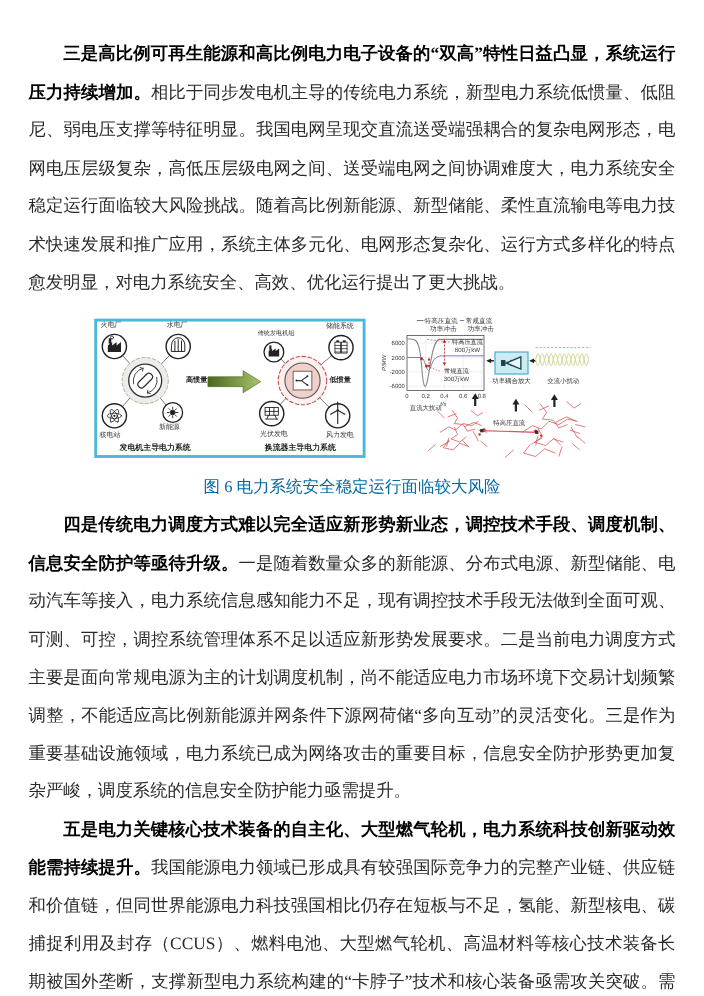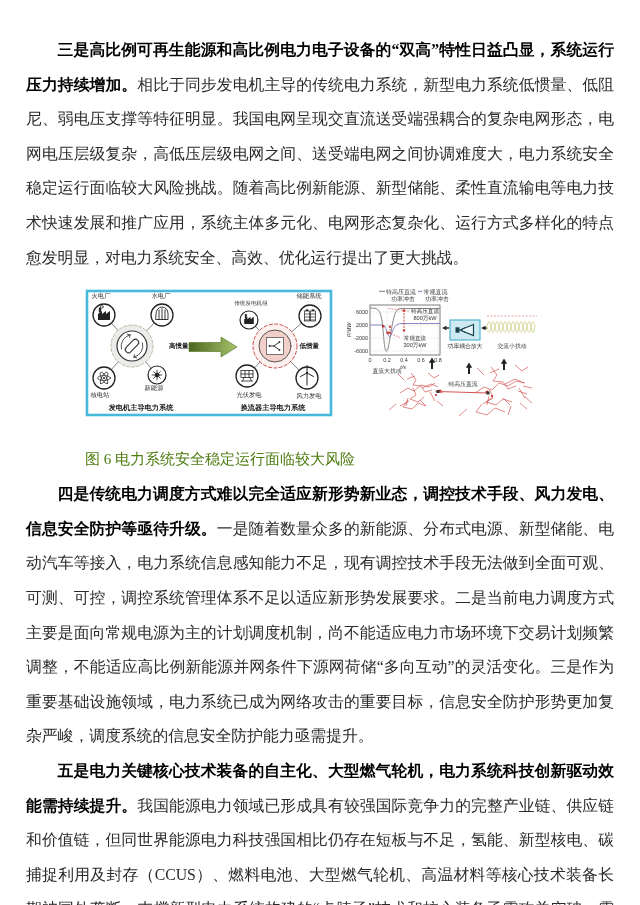--- a/index.html
+++ b/index.html
@@ -11,24 +11,24 @@
     padding:33px 26px 0 26px;
     font-family:"Liberation Serif","DejaVu Serif",serif;
     font-size:15.8px;
     line-height:34.6px;
     color:#2a2a2a;
     text-align:justify;
     overflow:hidden;
   }
   .para{margin:0;text-indent:2em;}
   .para .lead{font-weight:700;color:#000;}
-  .fig{margin:6px auto 8px auto;width:470px;text-indent:0;}
+  .fig{margin:6px auto 8px auto;width:470px;text-align:center;text-indent:0;}
   .fig svg{display:block;}
   .fig figcaption{
-    font-size:15px;line-height:20px;color:#4d7c0f;margin-top:18px;
+    font-size:15px;line-height:20px;color:#0369a1;margin-top:2px;
     font-family:"Liberation Serif","DejaVu Serif",serif;
   }
   svg text{font-family:"Liberation Sans","DejaVu Sans",sans-serif;fill:#333;}
   .cap-b{font-weight:bold;fill:#1a1a1a;}
 </style>
 </head>
 <body>
 
 <div class="page">
 
@@ -281,17 +281,17 @@
       <g>
         <line x1="353" y1="110.5" x2="403" y2="112" stroke="#d85555" stroke-width="1.1"></line>
         <rect x="351.5" y="109" width="3" height="3" fill="#333"></rect>
         <rect x="401.5" y="110.5" width="3" height="3" fill="#333"></rect>
         <text x="378" y="105" font-size="5.8" text-anchor="middle">特高压直流</text>
       </g>
     </svg>
     <figcaption>图 6  电力系统安全稳定运行面临较大风险</figcaption>
   </figure>
 
-  <p class="para"><span class="lead">四是传统电力调度方式难以完全适应新形势新业态，调控技术手段、风力发电、信息安全防护等亟待升级。</span><span>一是随着数量众多的新能源、分布式电源、新型储能、电动汽车等接入，电力系统信息感知能力不足，现有调控技术手段无法做到全面可观、可测、可控，调控系统管理体系不足以适应新形势发展要求。二是当前电力调度方式主要是面向常规电源为主的计划调度机制，尚不能适应电力市场环境下交易计划频繁调整，不能适应高比例新能源并网条件下源网荷储“多向互动”的灵活变化。三是作为重要基础设施领域，电力系统已成为网络攻击的重要目标，信息安全防护形势更加复杂严峻，调度系统的信息安全防护能力亟需提升。</span></p>
+  <p class="para"><span class="lead">四是传统电力调度方式难以完全适应新形势新业态，调控技术手段、调度机制、信息安全防护等亟待升级。</span><span>一是随着数量众多的新能源、分布式电源、新型储能、电动汽车等接入，电力系统信息感知能力不足，现有调控技术手段无法做到全面可观、可测、可控，调控系统管理体系不足以适应新形势发展要求。二是当前电力调度方式主要是面向常规电源为主的计划调度机制，尚不能适应电力市场环境下交易计划频繁调整，不能适应高比例新能源并网条件下源网荷储“多向互动”的灵活变化。三是作为重要基础设施领域，电力系统已成为网络攻击的重要目标，信息安全防护形势更加复杂严峻，调度系统的信息安全防护能力亟需提升。</span></p>
 
   <p class="para"><span class="lead">五是电力关键核心技术装备的自主化、大型燃气轮机，电力系统科技创新驱动效能需持续提升。</span><span>我国能源电力领域已形成具有较强国际竞争力的完整产业链、供应链和价值链，但同世界能源电力科技强国相比仍存在短板与不足，氢能、新型核电、碳捕捉利用及封存（CCUS）、燃料电池、大型燃气轮机、高温材料等核心技术装备长期被国外垄断，支撑新型电力系统构建的“卡脖子”技术和核心装备亟需攻关突破。需要加强政策引导，激发创新潜力，打造新型电力系统多维技术路线推动能源电力全产业链融通发展。</span></p>
 
 </div>
 
 </body></html>

